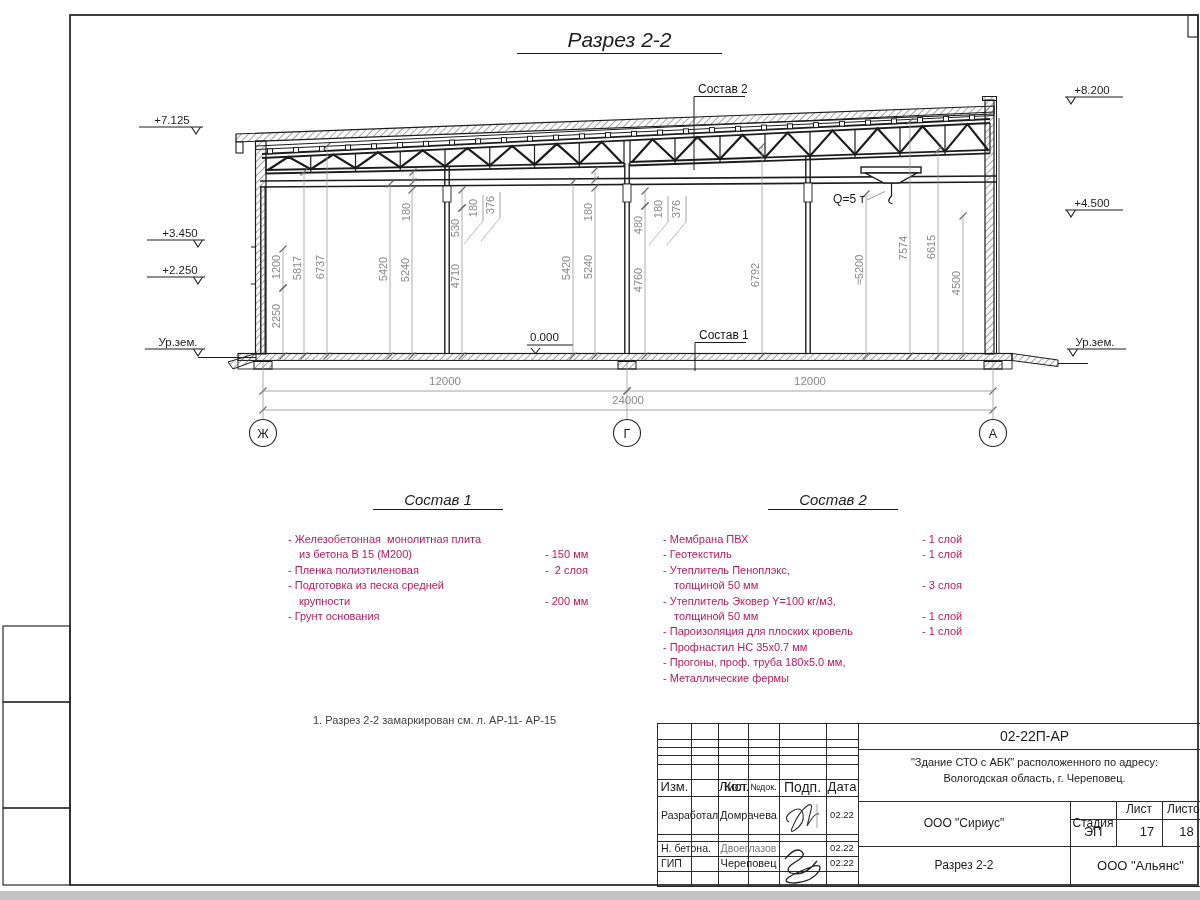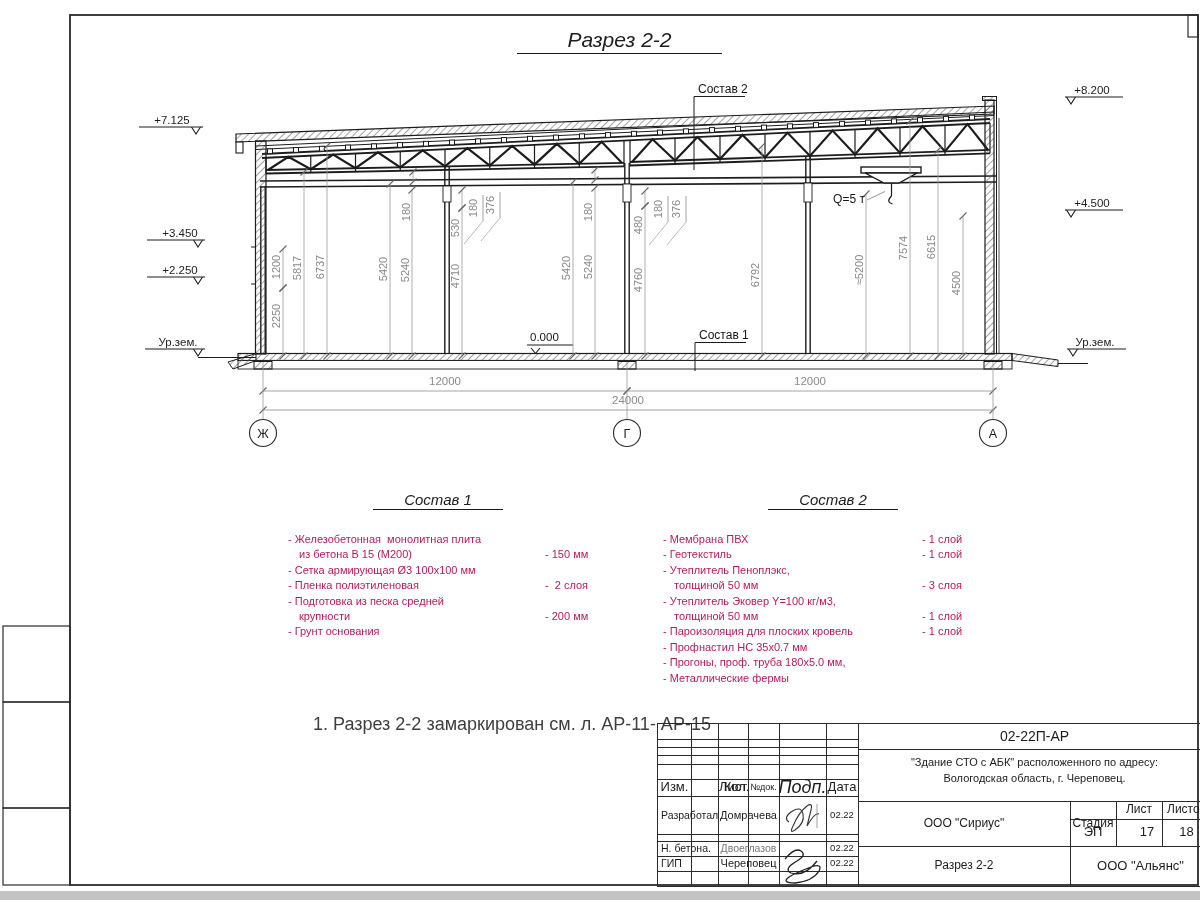--- a/index.html
+++ b/index.html
@@ -12,21 +12,21 @@
   .sostav-title{top:491px;width:130px;text-align:center;font-size:15px;font-style:italic;
       border-bottom:1.3px solid #1a1a1a;padding-bottom:1px;}
   #sostav1-title{left:373px;} #sostav2-title{left:768px;}
   .clist{font-size:11px;line-height:15.4px;color:#be185d;}
   #sostav1-list{left:288px;top:532px;width:340px;}
   #sostav2-list{left:663px;top:532px;width:345px;}
   .crow{position:relative;white-space:pre;}
   .ct.indent{padding-left:11px;}
   .cq{position:absolute;top:0;}
   #sostav1-list .cq{left:257px;} #sostav2-list .cq{left:259px;}
-  #note{left:313px;top:714px;font-size:18px;color:#3f3f3f;}
+  #note{left:313px;top:714px;font-size:11px;color:#3f3f3f;}
   
   #tb{left:657px;top:723px;width:553px;height:162px;border:1.6px solid #2b2b2b;font-size:11px;}
   .hl,.vl{position:absolute;background:#2b2b2b;}
   .hl{height:1.2px;} .vl{width:1.2px;}
   .cell{position:absolute;display:flex;align-items:center;justify-content:center;
         text-align:center;line-height:1.15;}
   .left{justify-content:flex-start;padding-left:3px;text-align:left;}
   .gray{color:#777;}
   #bottom-strip{left:0;top:891px;width:1200px;height:9px;background:#c3c3c3;}
 </style>
@@ -317,21 +317,20 @@
     <text x="530" y="341" font-size="11.5" fill="#161616">0.000</text>
     <text x="849" y="203" font-size="12" fill="#161616" text-anchor="middle">Q=5 т</text>
   </svg>
 
   <div class="abs" id="sheet-title">Разрез 2-2</div>
   <div class="abs sostav-title" id="sostav1-title">Состав 1</div>
   <div class="abs sostav-title" id="sostav2-title">Состав 2</div>
   <div class="abs clist" id="sostav1-list">
       <div class="crow"><span class="ct">- Железобетонная  монолитная плита</span></div>
       <div class="crow"><span class="ct indent">из бетона В 15 (М200)</span><span class="cq">- 150 мм</span></div>
-      <div class="crow"><span class="ct">- Сетка армирующая Ø3 100х100 мм</span></div>
       <div class="crow"><span class="ct">- Пленка полиэтиленовая</span><span class="cq">-  2 слоя</span></div>
       <div class="crow"><span class="ct">- Подготовка из песка средней</span></div>
       <div class="crow"><span class="ct indent">крупности</span><span class="cq">- 200 мм</span></div>
       <div class="crow"><span class="ct">- Грунт основания</span></div>
     </div>
   <div class="abs clist" id="sostav2-list">
       <div class="crow"><span class="ct">- Мембрана ПВХ</span><span class="cq">- 1 слой</span></div>
       <div class="crow"><span class="ct">- Геотекстиль</span><span class="cq">- 1 слой</span></div>
       <div class="crow"><span class="ct">- Утеплитель Пеноплэкс,</span></div>
       <div class="crow"><span class="ct indent">толщиной 50 мм</span><span class="cq">- 3 слоя</span></div>
@@ -367,21 +366,21 @@
     <div class="hl" style="left:412px;top:95px;width:141px;"></div>
     <div class="hl" style="left:200px;top:122px;width:353px;"></div>
     <div class="vl" style="left:412px;top:77px;height:85px;"></div>
     <div class="vl" style="left:458px;top:77px;height:45px;"></div>
     <div class="vl" style="left:504px;top:77px;height:45px;"></div>
 
     <div class="cell" style="left:0;top:55px;width:33px;height:17px;font-size:13px;">Изм.</div>
     <div class="cell" style="left:33px;top:55px;width:27px;height:17px;font-size:13px;padding-left:32px;">Кол.</div>
     <div class="cell" style="left:60px;top:55px;width:30px;height:17px;font-size:13px;">Лист</div>
     <div class="cell" style="left:90px;top:55px;width:31px;height:17px;font-size:9px;">№док.</div>
-    <div class="cell" style="left:121px;top:55px;width:47px;height:17px;font-size:18px;font-style:italic;">Подп.</div>
+    <div class="cell" style="left:121px;top:55px;width:47px;height:17px;font-size:14px;">Подп.</div>
     <div class="cell" style="left:168px;top:55px;width:32px;height:17px;font-size:13px;">Дата</div>
 
     <div class="cell left" style="left:0;top:72px;width:60px;height:38px;font-size:10.5px;">Разработал</div>
     <div class="cell" style="left:60px;top:72px;width:61px;height:38px;font-size:11px;text-align:center;">Домрачева</div>
     <div class="cell" style="left:168px;top:72px;width:32px;height:38px;font-size:9.5px;">02.22</div>
     <div class="cell left" style="left:0;top:117px;width:60px;height:15px;font-size:10.5px;">Н. бетона.</div>
     <div class="cell gray" style="left:60px;top:117px;width:61px;height:15px;font-size:10.5px;">Двоеглазов</div>
     <div class="cell" style="left:168px;top:117px;width:32px;height:15px;font-size:9.5px;">02.22</div>
     <div class="cell left" style="left:0;top:132px;width:60px;height:15px;font-size:10.5px;">ГИП</div>
     <div class="cell" style="left:60px;top:132px;width:61px;height:15px;font-size:11px;">Череповец</div>

